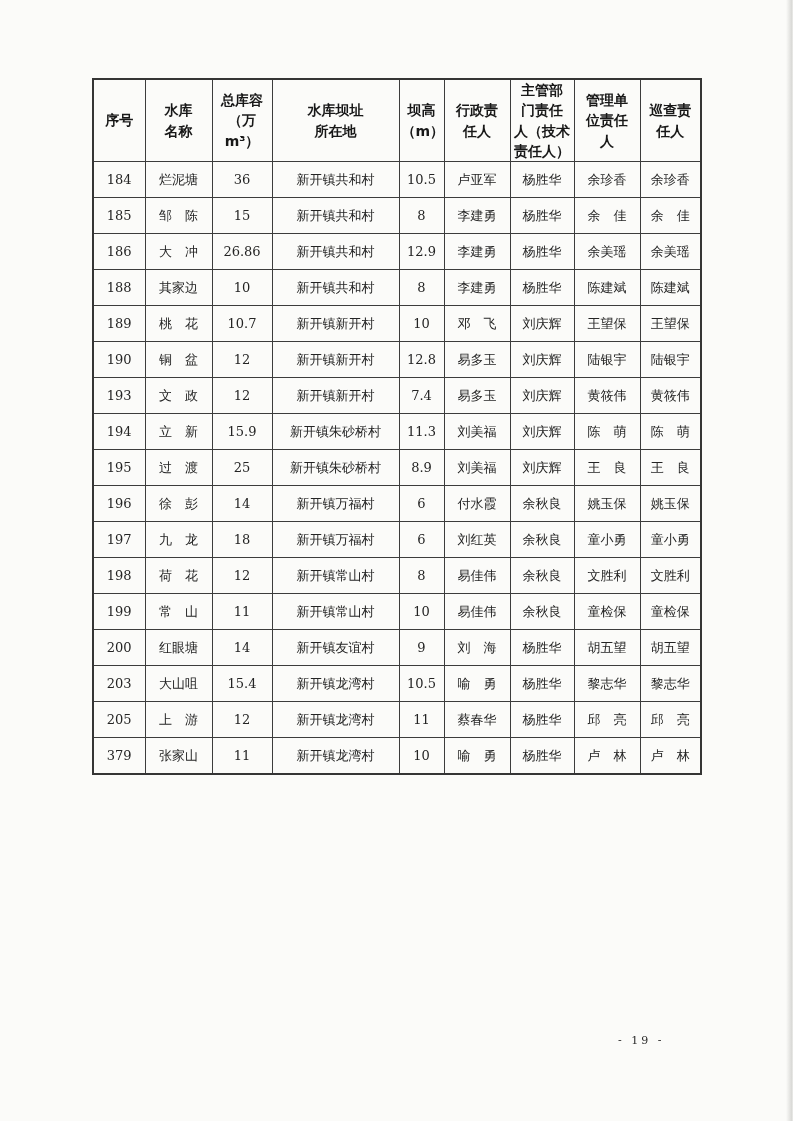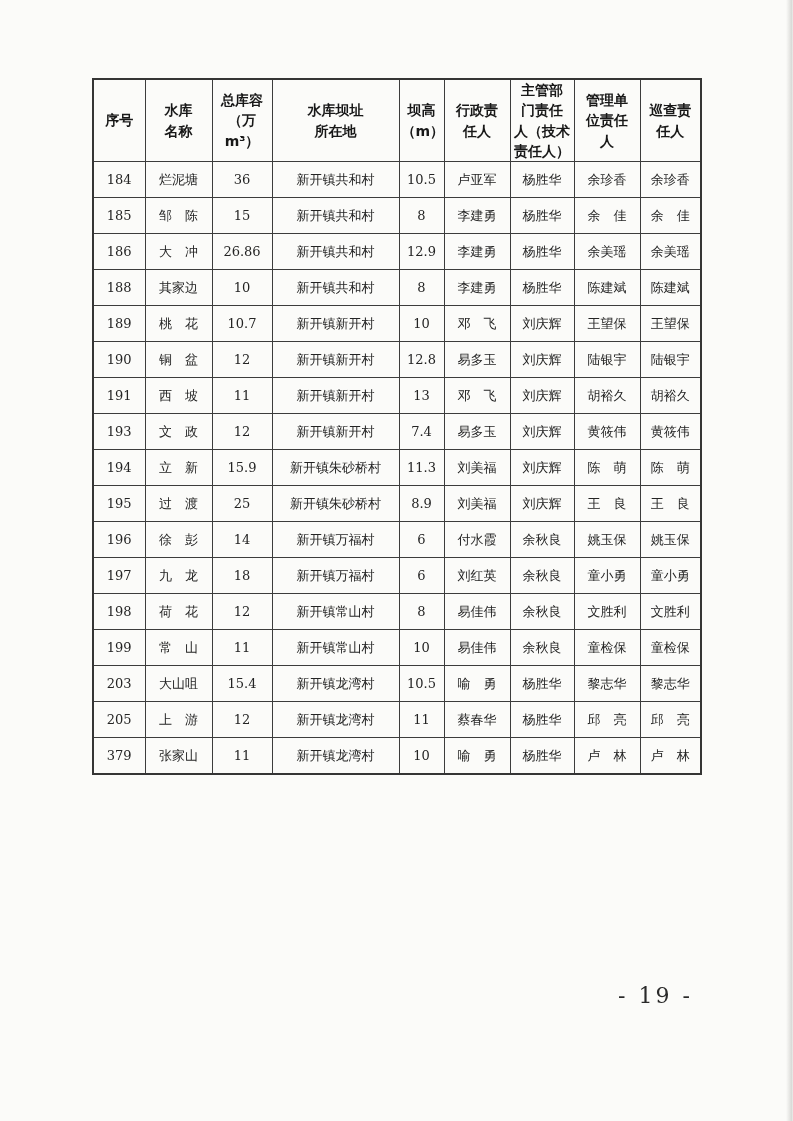--- a/index.html
+++ b/index.html
@@ -61,22 +61,22 @@
     font-size: 13px;
     line-height: 1.2;
     color: #242424;
   }
   .reservoir-table {
     border: 2px solid #353535;
   }
   .page-number {
     position: absolute;
     left: 618px;
-    top: 983px;
-    font-size: 22px;
+    top: 1034px;
+    font-size: 11px;
     letter-spacing: 3px;
     color: #2a2a2a;
     font-family: "DejaVu Serif", "Liberation Serif", serif;
   }
 </style>
 </head>
 <body>
 
 <div class="page">
   <div class="table-wrap">
@@ -177,31 +177,20 @@
             <td>铜　盆</td>
             <td>12</td>
             <td>新开镇新开村</td>
             <td>12.8</td>
             <td>易多玉</td>
             <td>刘庆辉</td>
             <td>陆银宇</td>
             <td>陆银宇</td>
           </tr>
           <tr>
-            <td>191</td>
-            <td>西　坡</td>
-            <td>11</td>
-            <td>新开镇新开村</td>
-            <td>13</td>
-            <td>邓　飞</td>
-            <td>刘庆辉</td>
-            <td>胡裕久</td>
-            <td>胡裕久</td>
-          </tr>
-          <tr>
             <td>193</td>
             <td>文　政</td>
             <td>12</td>
             <td>新开镇新开村</td>
             <td>7.4</td>
             <td>易多玉</td>
             <td>刘庆辉</td>
             <td>黄筱伟</td>
             <td>黄筱伟</td>
           </tr>
@@ -263,20 +252,31 @@
           <tr>
             <td>199</td>
             <td>常　山</td>
             <td>11</td>
             <td>新开镇常山村</td>
             <td>10</td>
             <td>易佳伟</td>
             <td>余秋良</td>
             <td>童检保</td>
             <td>童检保</td>
+          </tr>
+          <tr>
+            <td>200</td>
+            <td>红眼塘</td>
+            <td>14</td>
+            <td>新开镇友谊村</td>
+            <td>9</td>
+            <td>刘　海</td>
+            <td>杨胜华</td>
+            <td>胡五望</td>
+            <td>胡五望</td>
           </tr>
           <tr>
             <td>203</td>
             <td>大山咀</td>
             <td>15.4</td>
             <td>新开镇龙湾村</td>
             <td>10.5</td>
             <td>喻　勇</td>
             <td>杨胜华</td>
             <td>黎志华</td>

